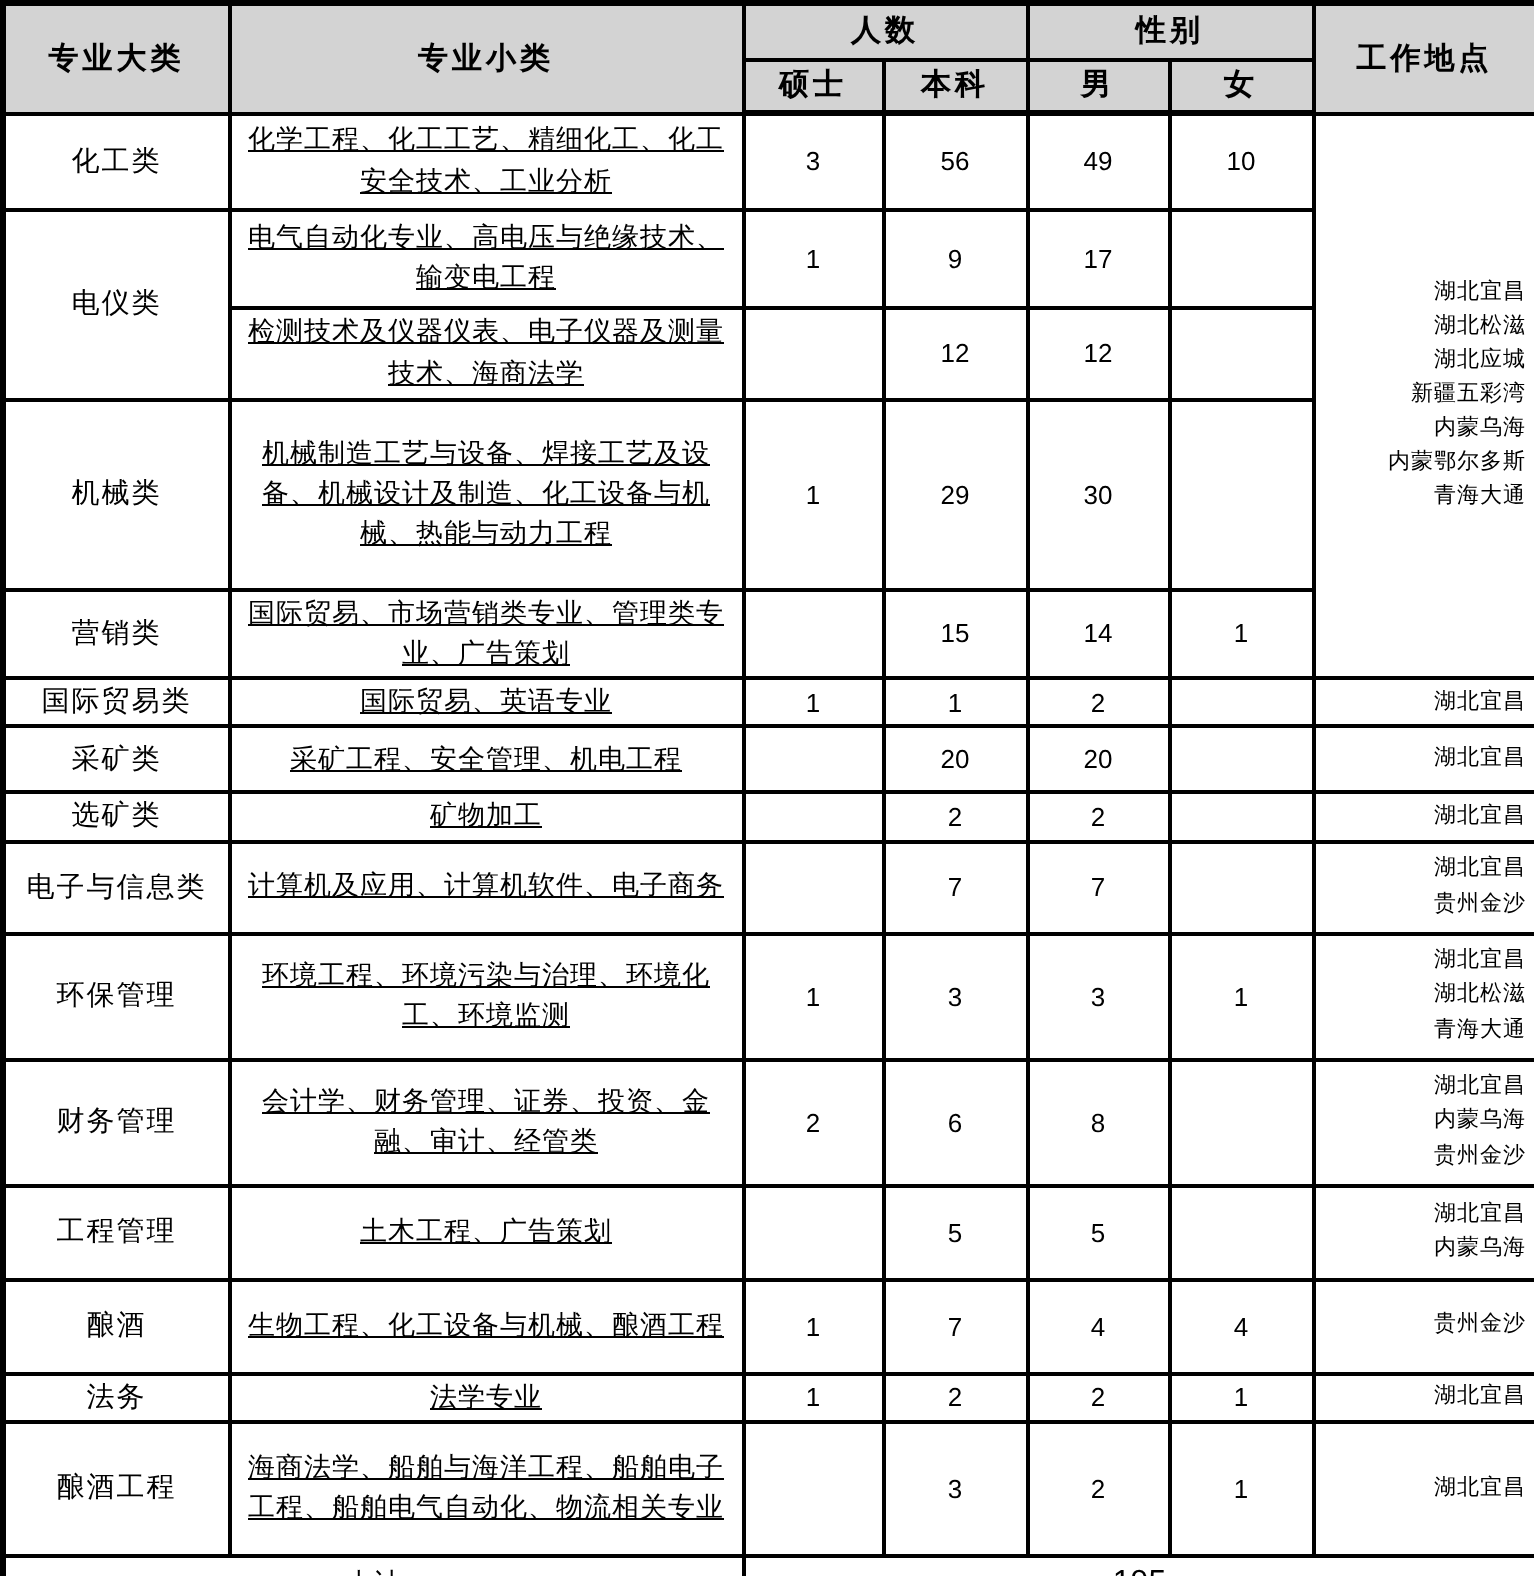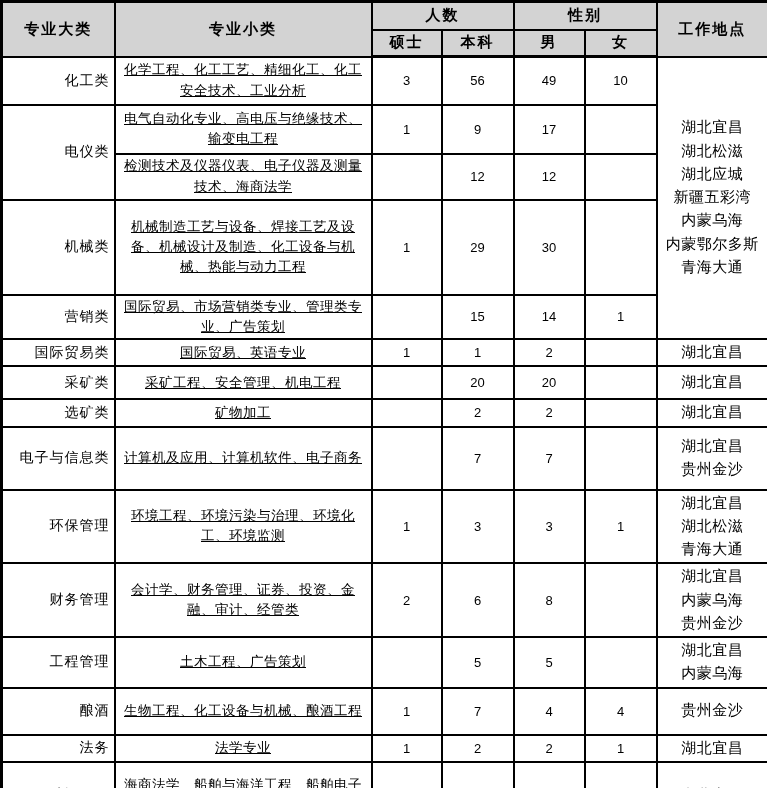--- a/index.html
+++ b/index.html
@@ -30,29 +30,30 @@
     box-sizing:border-box;
   }
   .stat thead th{
     background:var(--header-bg);
     font-weight:bold;
     font-size:15px;
     letter-spacing:2px;
   }
   .stat thead tr.h1 th{border-top:3px solid var(--border-color);}
   .stat thead tr.h2 th{border-bottom:3px solid var(--border-color);margin-left:10px;}
-  td.major{font-size:14px;letter-spacing:1px;text-align:right;}
+  td.major{font-size:14px;letter-spacing:1px;}
   td.minor{font-size:13.5px;line-height:1.5;letter-spacing:0.5px;text-decoration:underline;}
   td.num{
     font-family:"Liberation Sans","DejaVu Sans",sans-serif;
     font-size:13px;
   }
   td.loc{
-    font-size:15px;line-height:1.55;letter-spacing:0.5px;
+    font-size:11px;line-height:1.55;letter-spacing:0.5px;
     white-space:pre-line;
+    text-align:right;
   }
   td.subtotal{font-size:13.5px;letter-spacing:1px;}
   td.total{
     font-family:"Liberation Sans","DejaVu Sans",sans-serif;
     font-size:16px;
   }
 </style>
 </head>
 <body>
 
@@ -149,21 +150,21 @@
       </tr>
       <tr style="height:20px">
         <td class="major">选矿类</td>
         <td class="minor">矿物加工</td>
         <td class="num"></td>
         <td class="num">2</td>
         <td class="num">2</td>
         <td class="num"></td>
         <td class="loc">湖北宜昌</td>
       </tr>
-      <tr style="height:63px">
+      <tr style="height:46px">
         <td class="major">电子与信息类</td>
         <td class="minor">计算机及应用、计算机软件、电子商务</td>
         <td class="num"></td>
         <td class="num">7</td>
         <td class="num">7</td>
         <td class="num"></td>
         <td class="loc">湖北宜昌
 贵州金沙</td>
       </tr>
       <tr style="height:63px">

